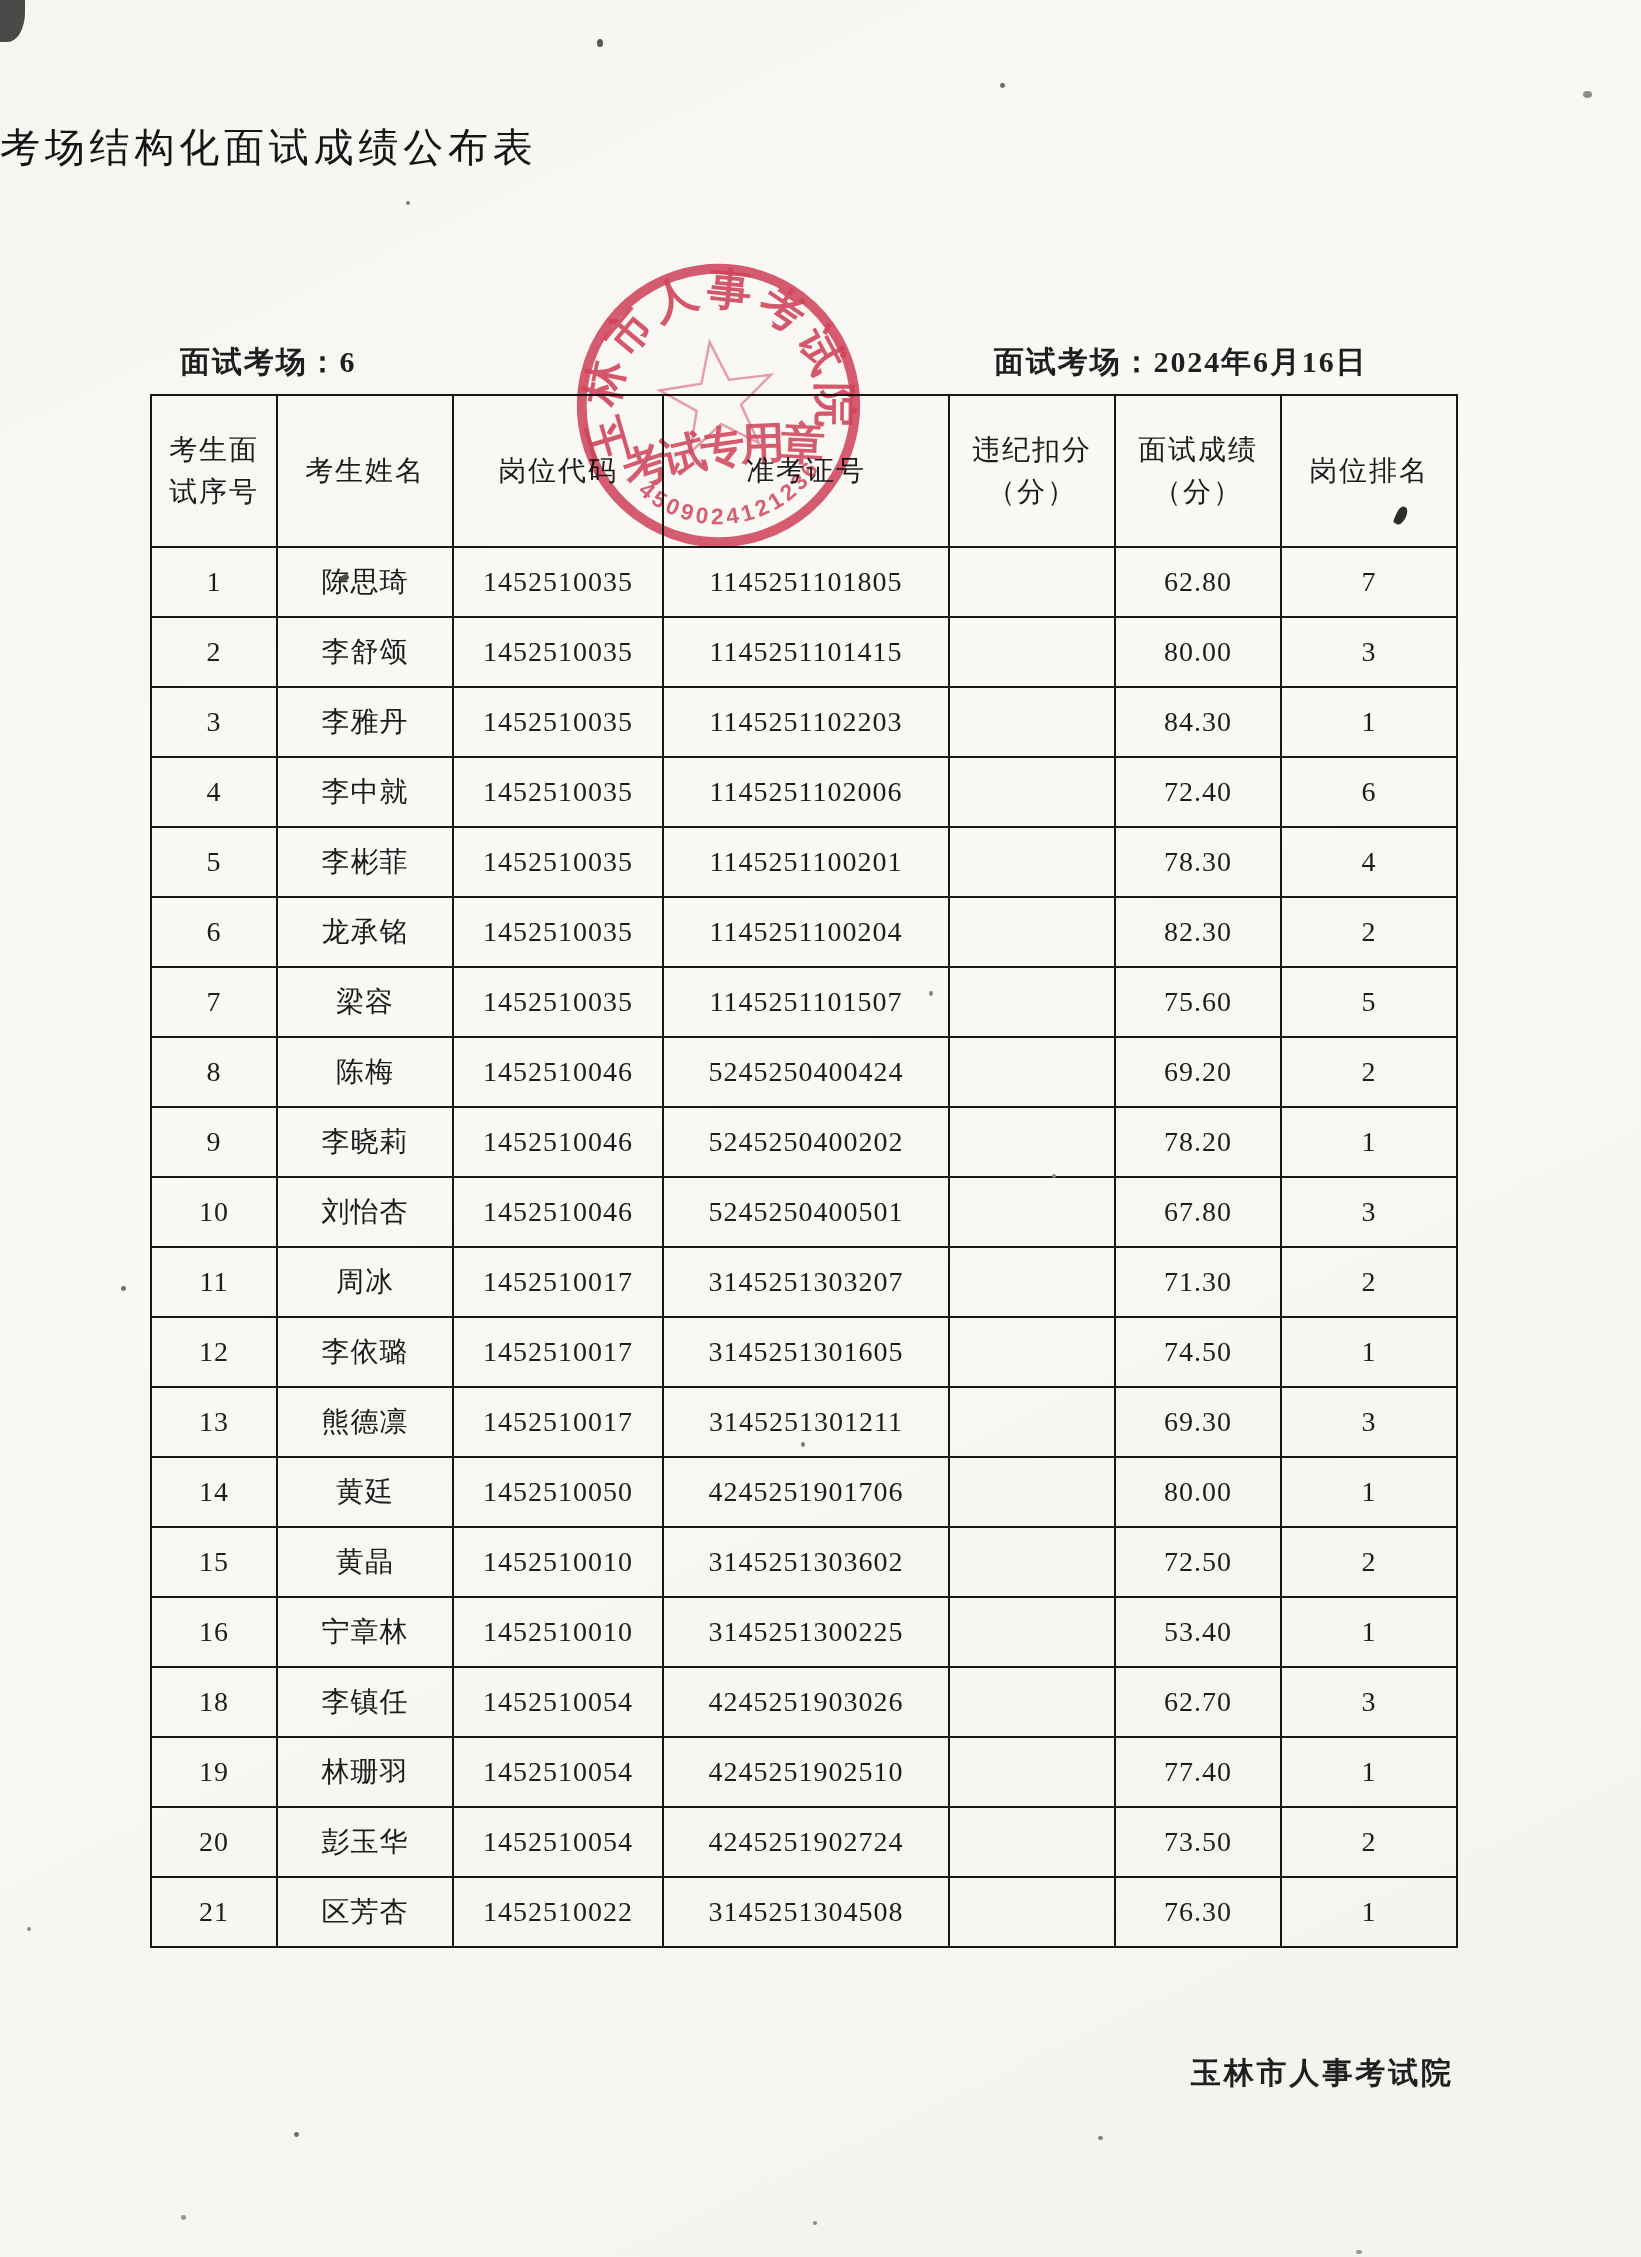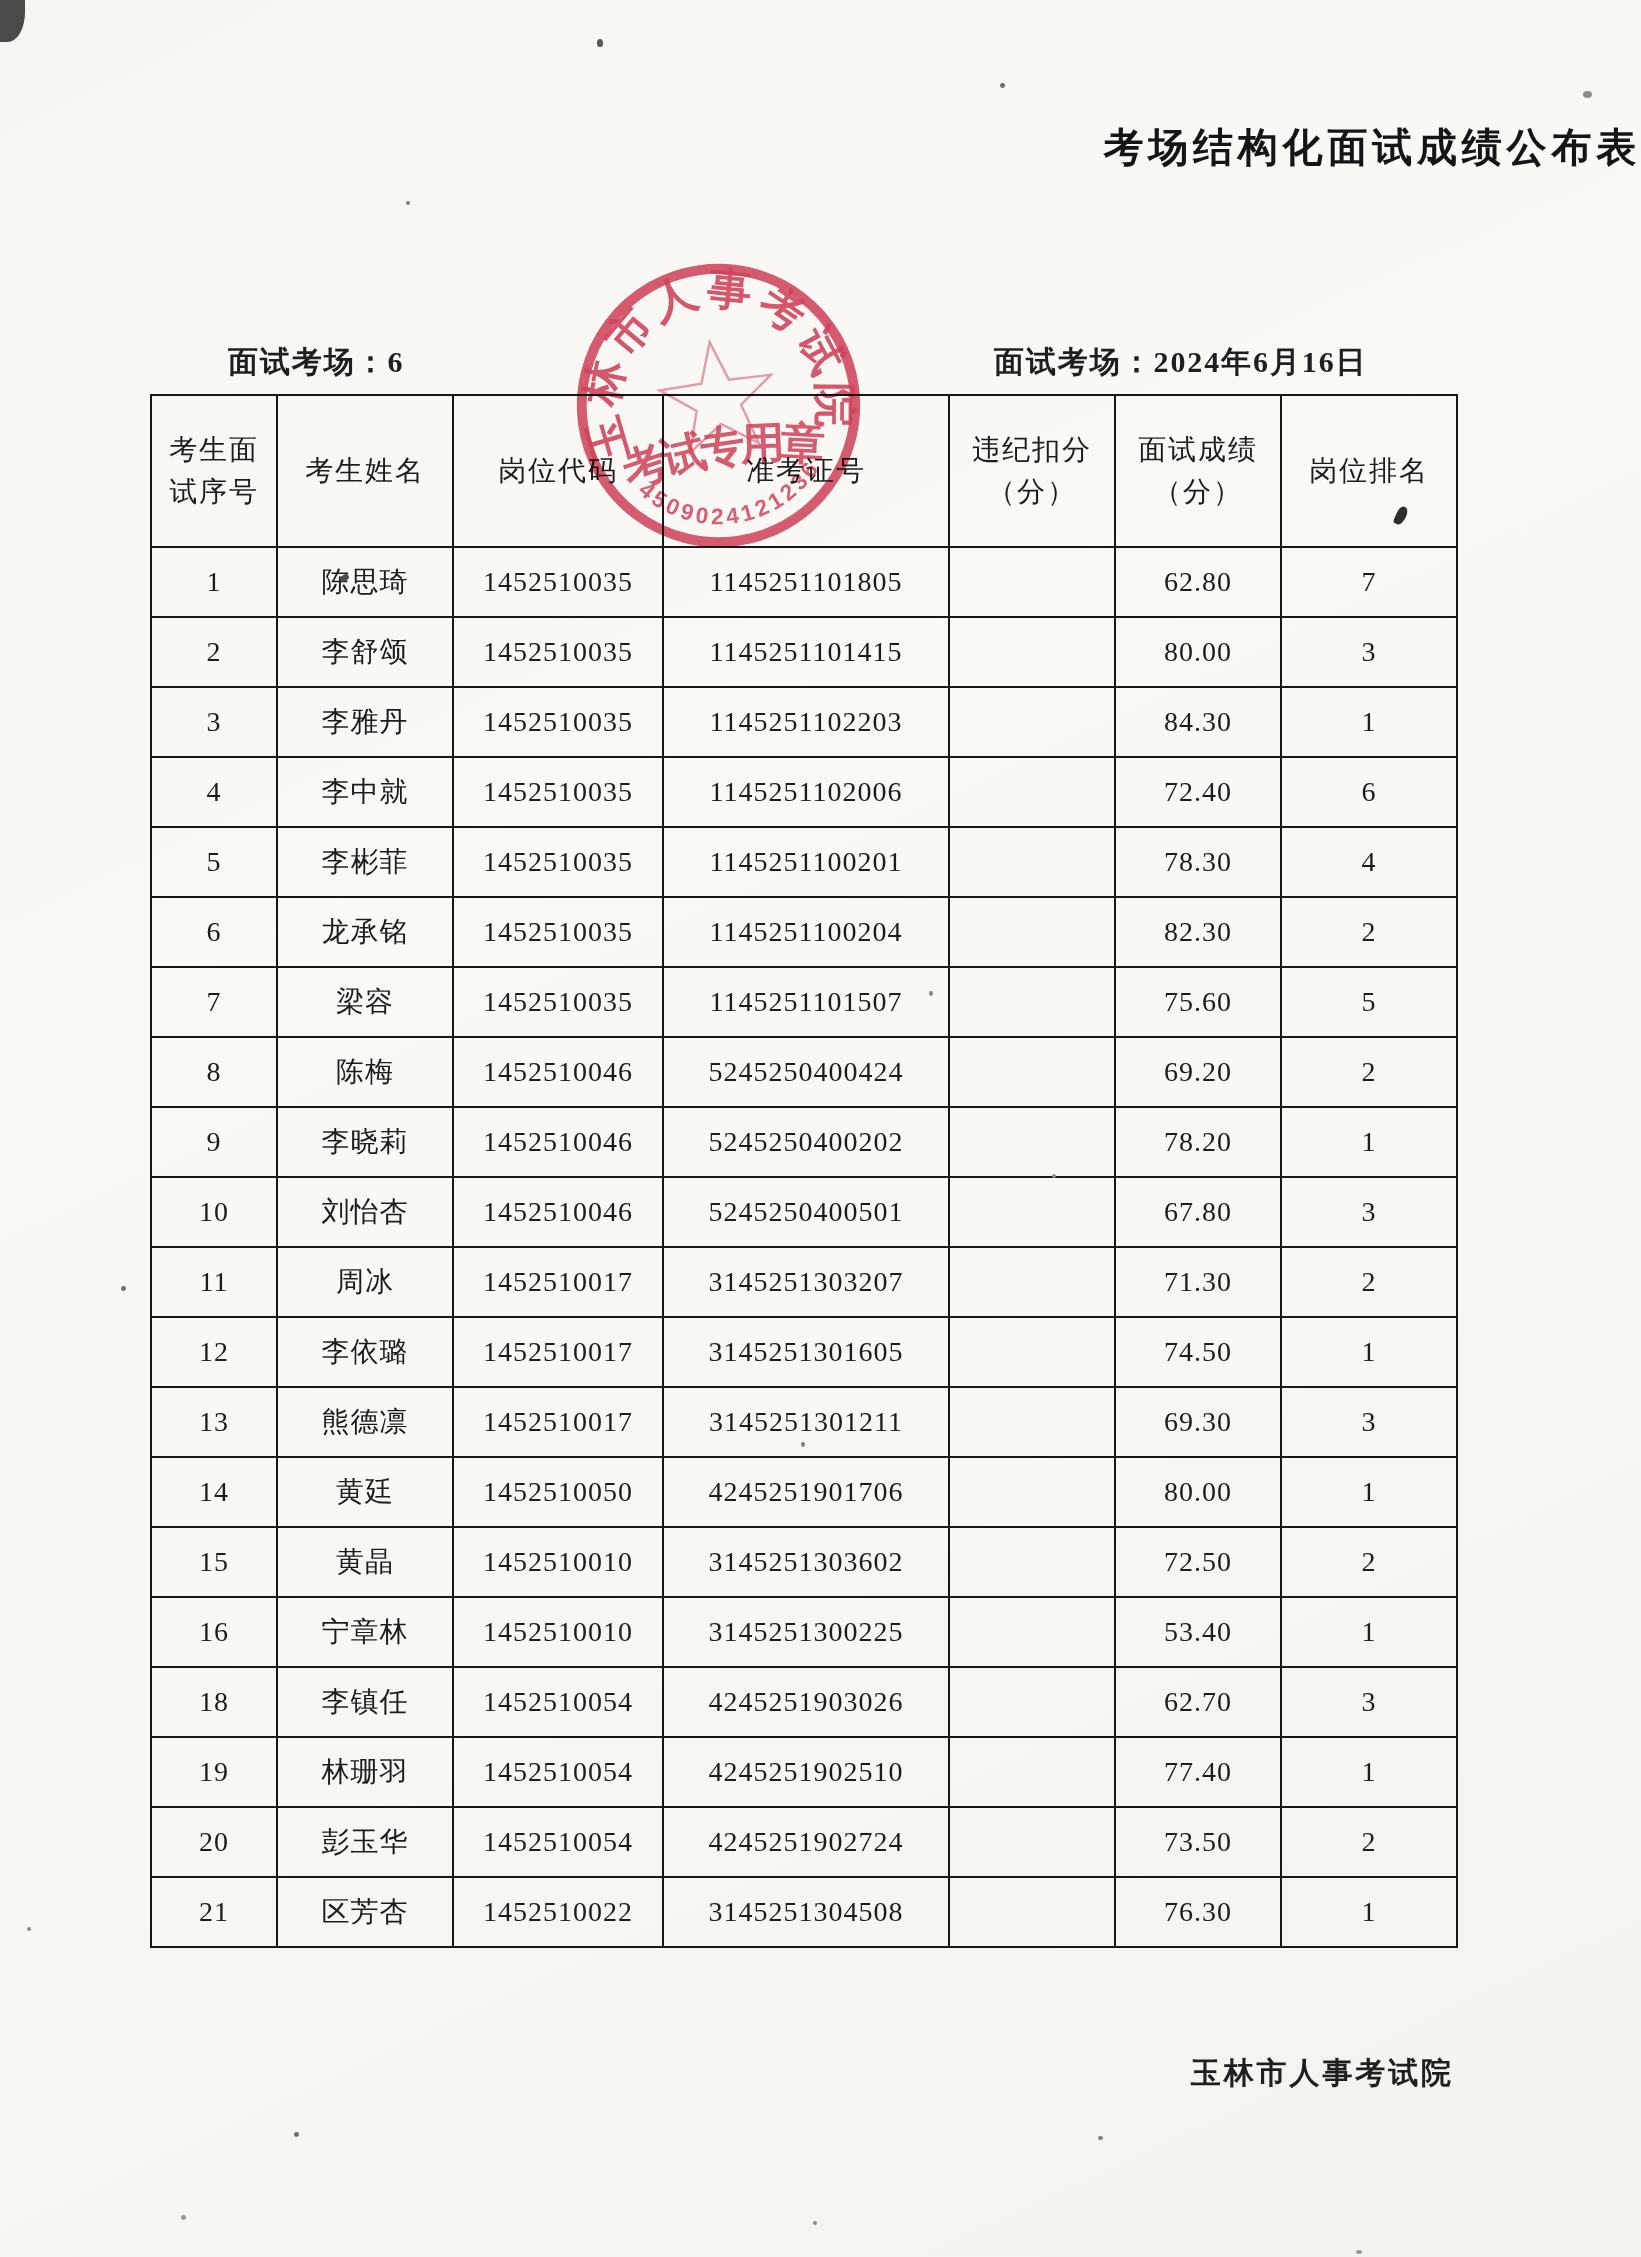--- a/index.html
+++ b/index.html
@@ -3,25 +3,25 @@
 <meta charset="utf-8">
 <style>
   html,body{margin:0;padding:0;width:1641px;height:2257px;}
   body{background:#e9e8e4;}
   .page{
     position:relative;width:1641px;height:2257px;overflow:hidden;
     background:linear-gradient(155deg,#f6f5f1 0%,#faf9f6 35%,#f7f6f2 70%,#f3f2ee 100%);
     font-family:"Liberation Serif","DejaVu Serif",serif;color:#1f1f1f;
   }
   .doc-title{
-    position:absolute;top:120px;left:0;width:100%;text-align:right;
-    font-size:40px;font-weight:700;letter-spacing:4.8px;color:#151515;
+    position:absolute;top:120px;left:0;width:100%;text-align:left;
+    font-size:40px;font-weight:400;letter-spacing:4.8px;color:#151515;
     font-family:"Liberation Sans","DejaVu Sans",sans-serif;
   }
-  .meta-room{position:absolute;left:180px;top:342px;font-size:30px;letter-spacing:1.9px;font-weight:600;margin-left:48px;}
+  .meta-room{position:absolute;left:180px;top:342px;font-size:30px;letter-spacing:1.9px;font-weight:600;}
   .meta-date{position:absolute;left:994px;top:342px;font-size:30px;letter-spacing:1.9px;font-weight:600;}
   table.score{
     position:absolute;left:150px;top:394px;width:1305px;
     border-collapse:collapse;table-layout:fixed;background:transparent;
   }
   table.score th,table.score td{
     border:2.4px solid #171717;text-align:center;vertical-align:middle;
     padding:0;font-size:28px;color:#1c1c1c;overflow:hidden;
   }
   table.score thead tr{height:152px;padding-left:42px;}

